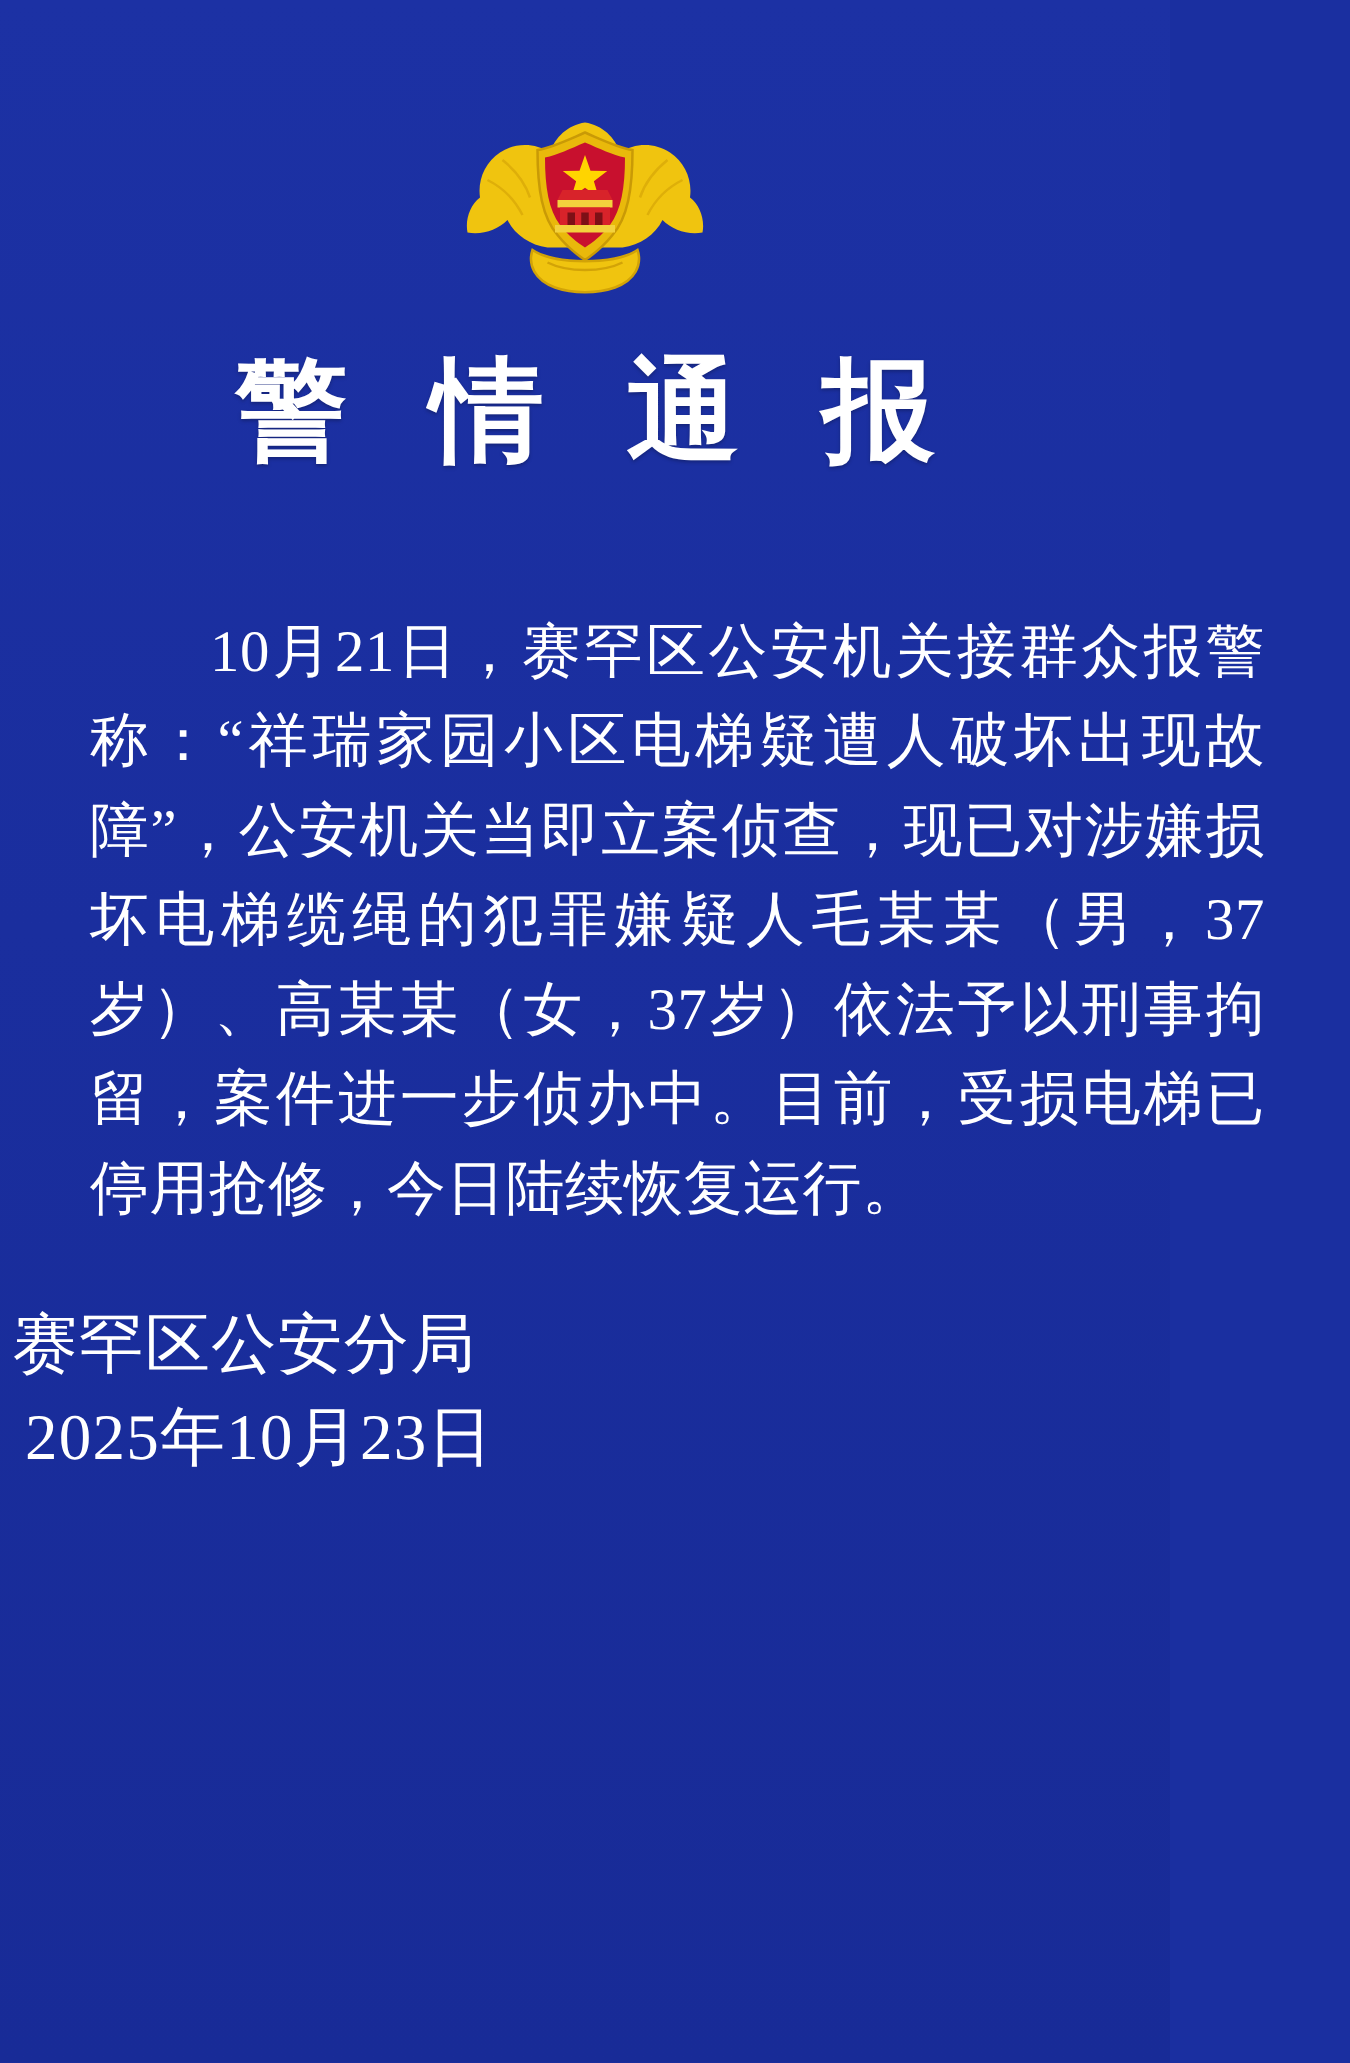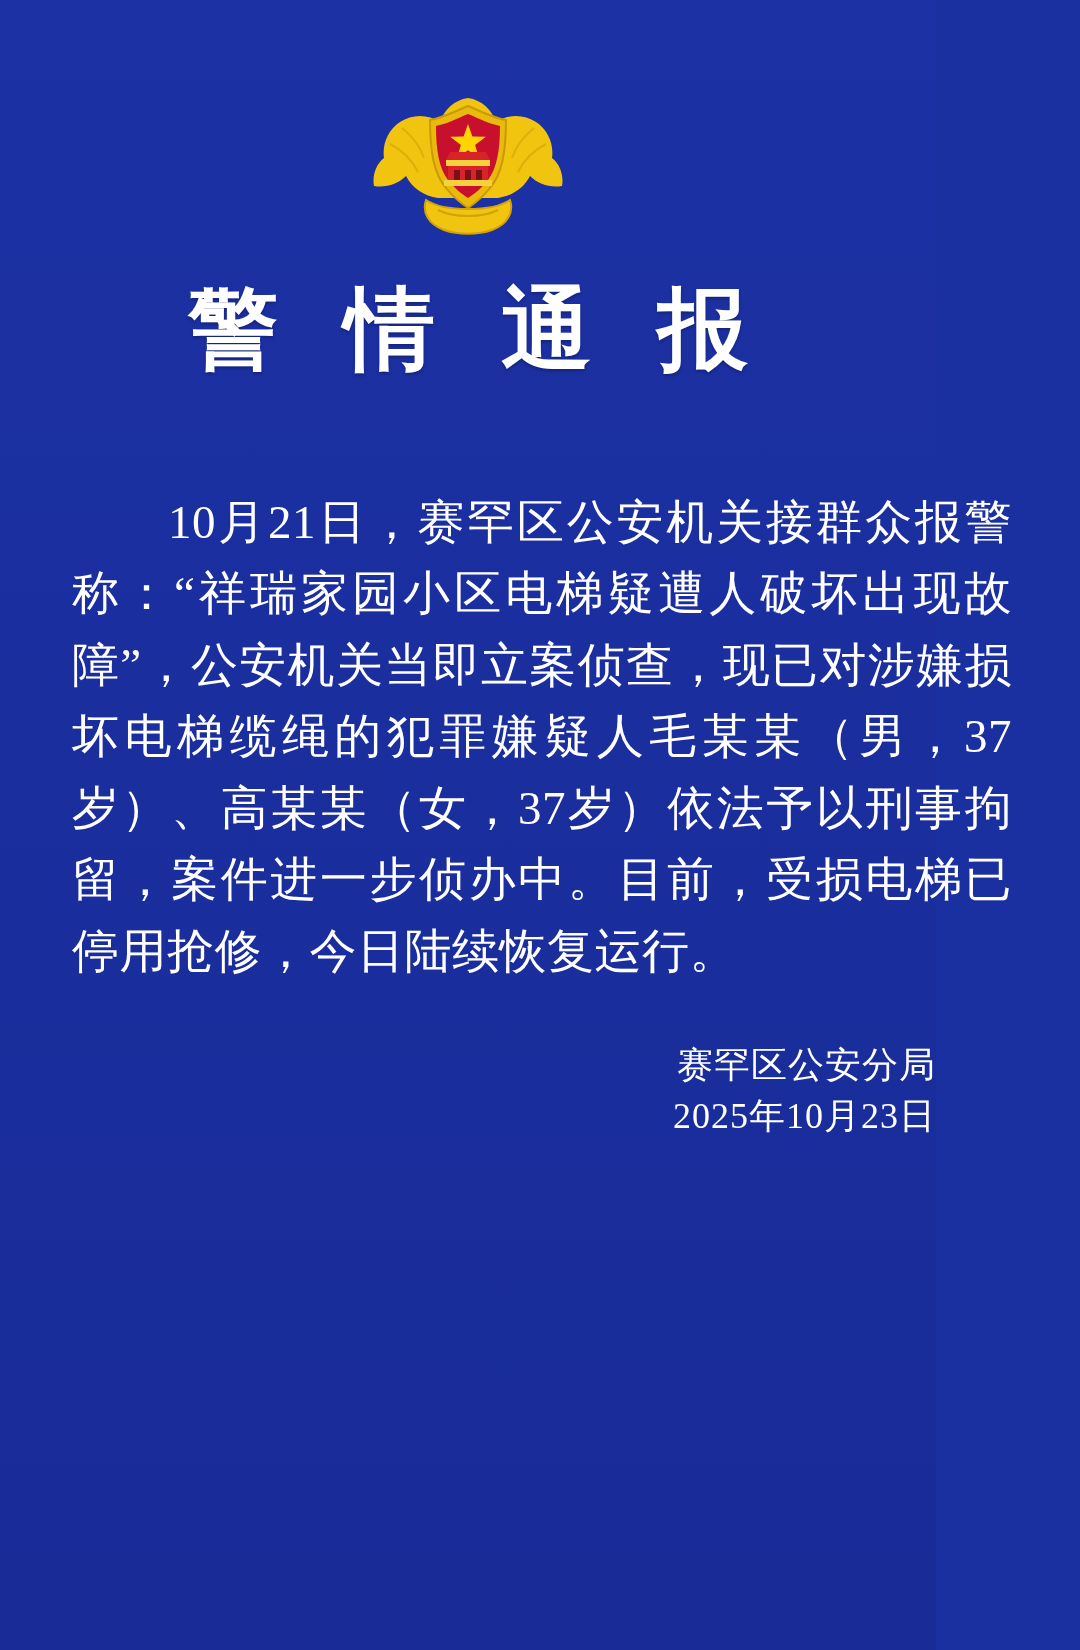--- a/index.html
+++ b/index.html
@@ -70,23 +70,23 @@
     font-family: Liberation Serif, serif;
     letter-spacing: 0.5px;
   }
 
   
   .signature {
     position: absolute;
     top: 1040px;
     left: 0;
     right: 0;
-    text-align: right;
+    text-align: left;
     color: #ffffff;
-    font-size: 36px;
+    font-size: 52px;
     line-height: 1.42;
     font-family: "Liberation Serif", "DejaVu Serif", serif;
     letter-spacing: 1px;
   }
   .signature .sig-line { display: block; padding-left: 20px; }
   .signature .sig-unit { padding-left: 10px; }
 </style>
 </head>
 <body>
 

